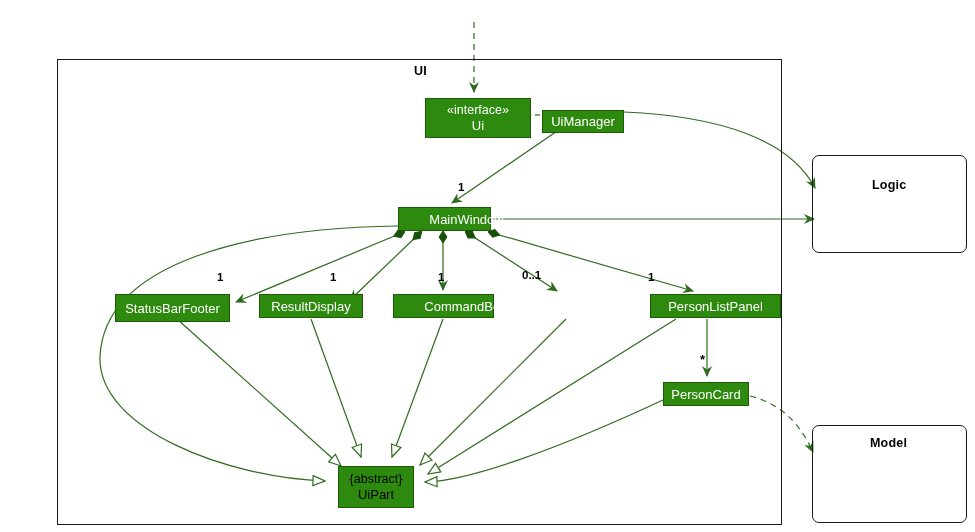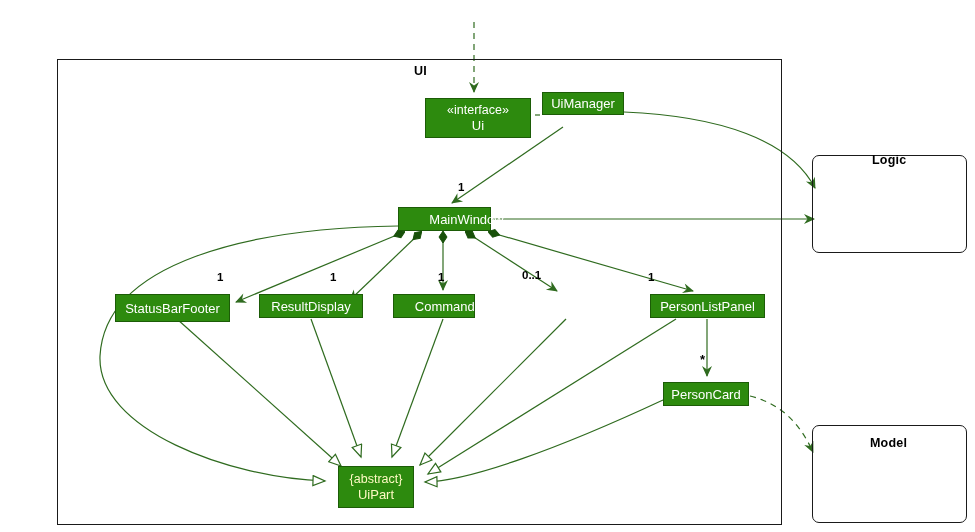--- a/index.html
+++ b/index.html
@@ -140,60 +140,60 @@
       <path d="M566,319 L420,465" marker-end="url(#m-tri)"></path>
       <path d="M676,319 L428,474" marker-end="url(#m-tri)"></path>
       <path d="M663,400 C560,448 470,481 425,482" marker-end="url(#m-tri)"></path>
     </g>
   </svg>
 
   <div class="package-frame" id="pkg-ui" style="left: 57px; top: 59px; width: 725px; height: 466px;"></div>
   <div class="package-title" id="pkg-ui-title" style="left: 414px; top: 64px;">UI</div>
 
   <div class="package-frame rounded" id="pkg-logic" style="left: 812px; top: 155px; width: 155px; height: 98px;"></div>
-  <div class="package-title" id="pkg-logic-title" style="left: 872px; top: 153px;">Logic</div>
+  <div class="package-title" id="pkg-logic-title" style="left: 872px; top: 178px;">Logic</div>
 
   <div class="package-frame rounded" id="pkg-model" style="left: 812px; top: 425px; width: 155px; height: 98px;"></div>
   <div class="package-title" id="pkg-model-title" style="left: 870px; top: 436px;">Model</div>
 
   <div class="node" id="node-ui-interface" style="left: 425px; top: 98px; width: 106px; height: 40px; background: rgb(45, 138, 14); color: rgb(255, 255, 255);">
     <span class="stereo">«interface»</span>
     <span class="nm">Ui</span>
   </div>
 
-  <div class="node" id="node-ui-manager" style="left: 542px; top: 92px; width: 82px; height: 23px; background: rgb(45, 138, 14); color: rgb(255, 255, 255);">
+  <div class="node" id="node-ui-manager" style="left: 542px; top: 110px; width: 82px; height: 23px; background: rgb(45, 138, 14); color: rgb(255, 255, 255);">
     <span class="nm">UiManager</span>
   </div>
 
   <div class="node" id="node-main-window" style="left: 398px; top: 207px; width: 93px; height: 24px; background: rgb(45, 138, 14); color: rgb(255, 255, 255); padding-left: 44px;">
     <span class="nm">MainWindow</span>
   </div>
 
   <div class="node" id="node-status-bar-footer" style="left: 115px; top: 294px; width: 115px; height: 28px; background: rgb(45, 138, 14); color: rgb(255, 255, 255);">
     <span class="nm">StatusBarFooter</span>
   </div>
 
   <div class="node" id="node-result-display" style="left: 259px; top: 294px; width: 104px; height: 24px; background: rgb(45, 138, 14); color: rgb(255, 255, 255);">
     <span class="nm">ResultDisplay</span>
   </div>
 
-  <div class="node" id="node-command-box" style="left: 393px; top: 294px; width: 82px; height: 24px; background: rgb(45, 138, 14); color: rgb(255, 255, 255); padding-left: 44px;">
+  <div class="node" id="node-command-box" style="left: 393px; top: 294px; width: 101px; height: 24px; background: rgb(45, 138, 14); color: rgb(255, 255, 255); padding-left: 44px;">
     <span class="nm">CommandBox</span>
   </div>
 
 
-  <div class="node" id="node-person-list-panel" style="left: 650px; top: 294px; width: 115px; height: 24px; background: rgb(45, 138, 14); color: rgb(255, 255, 255);">
+  <div class="node" id="node-person-list-panel" style="left: 650px; top: 294px; width: 131px; height: 24px; background: rgb(45, 138, 14); color: rgb(255, 255, 255);">
     <span class="nm">PersonListPanel</span>
   </div>
 
   <div class="node" id="node-person-card" style="left: 663px; top: 382px; width: 86px; height: 24px; background: rgb(45, 138, 14); color: rgb(255, 255, 255);">
     <span class="nm">PersonCard</span>
   </div>
 
-  <div class="node" id="node-ui-part" style="left: 338px; top: 466px; width: 76px; height: 42px; background: rgb(45, 138, 14); color: #fef9c3;">
+  <div class="node" id="node-ui-part" style="left: 338px; top: 466px; width: 76px; height: 42px; background: rgb(45, 138, 14); color: #000000;">
     <span class="stereo">{abstract}</span>
     <span class="nm">UiPart</span>
   </div>
 
   <div class="edge-label" id="lbl-0" style="left: 458px; top: 181px;">1</div>
   <div class="edge-label" id="lbl-1" style="left: 217px; top: 271px;">1</div>
   <div class="edge-label" id="lbl-2" style="left: 330px; top: 271px;">1</div>
   <div class="edge-label" id="lbl-3" style="left: 438px; top: 271px;">1</div>
   <div class="edge-label" id="lbl-4" style="left: 522px; top: 269px;">0..1</div>
   <div class="edge-label" id="lbl-5" style="left: 648px; top: 271px;">1</div>

